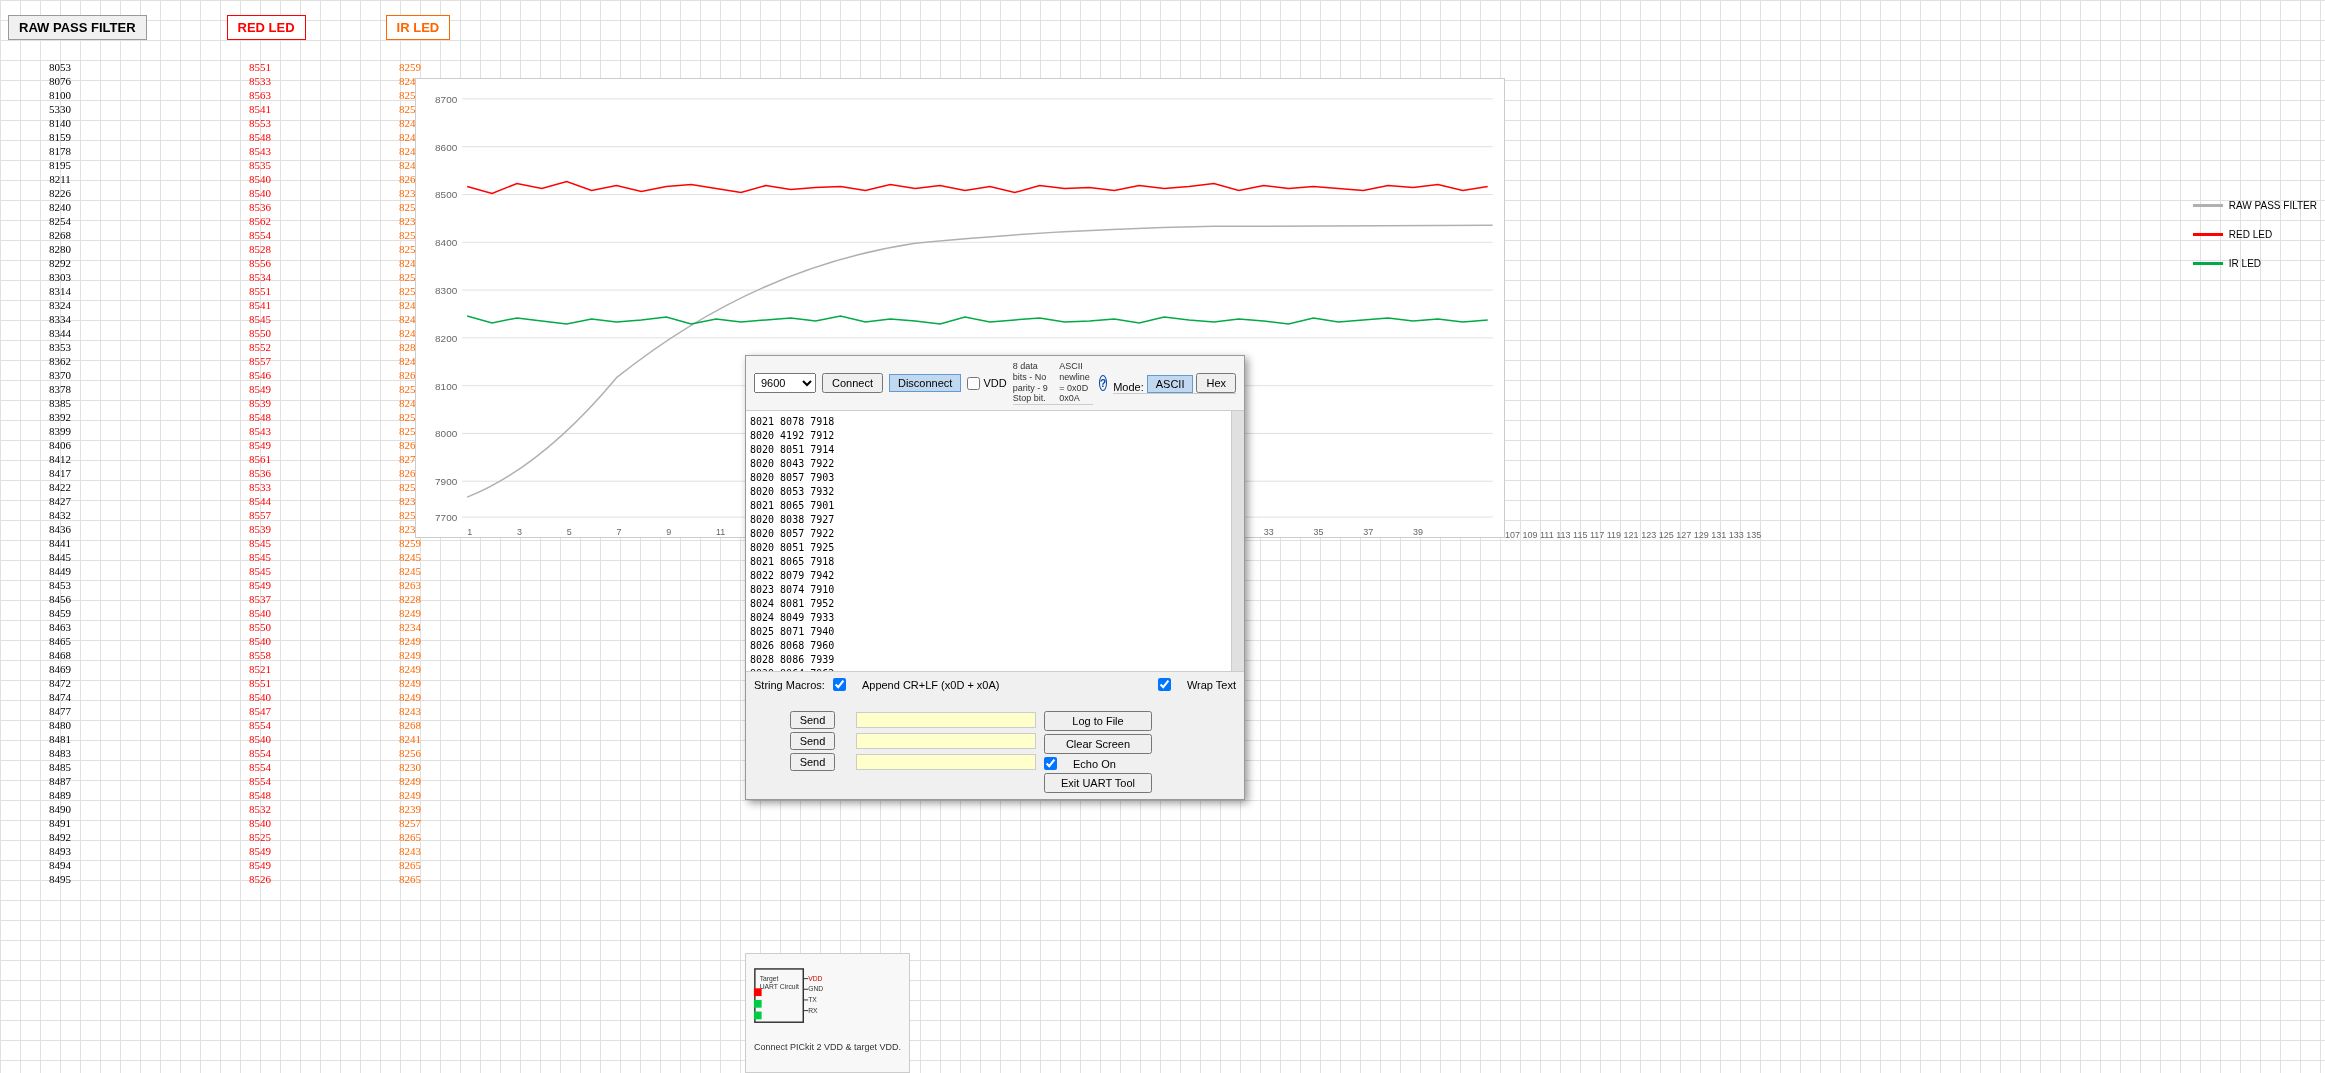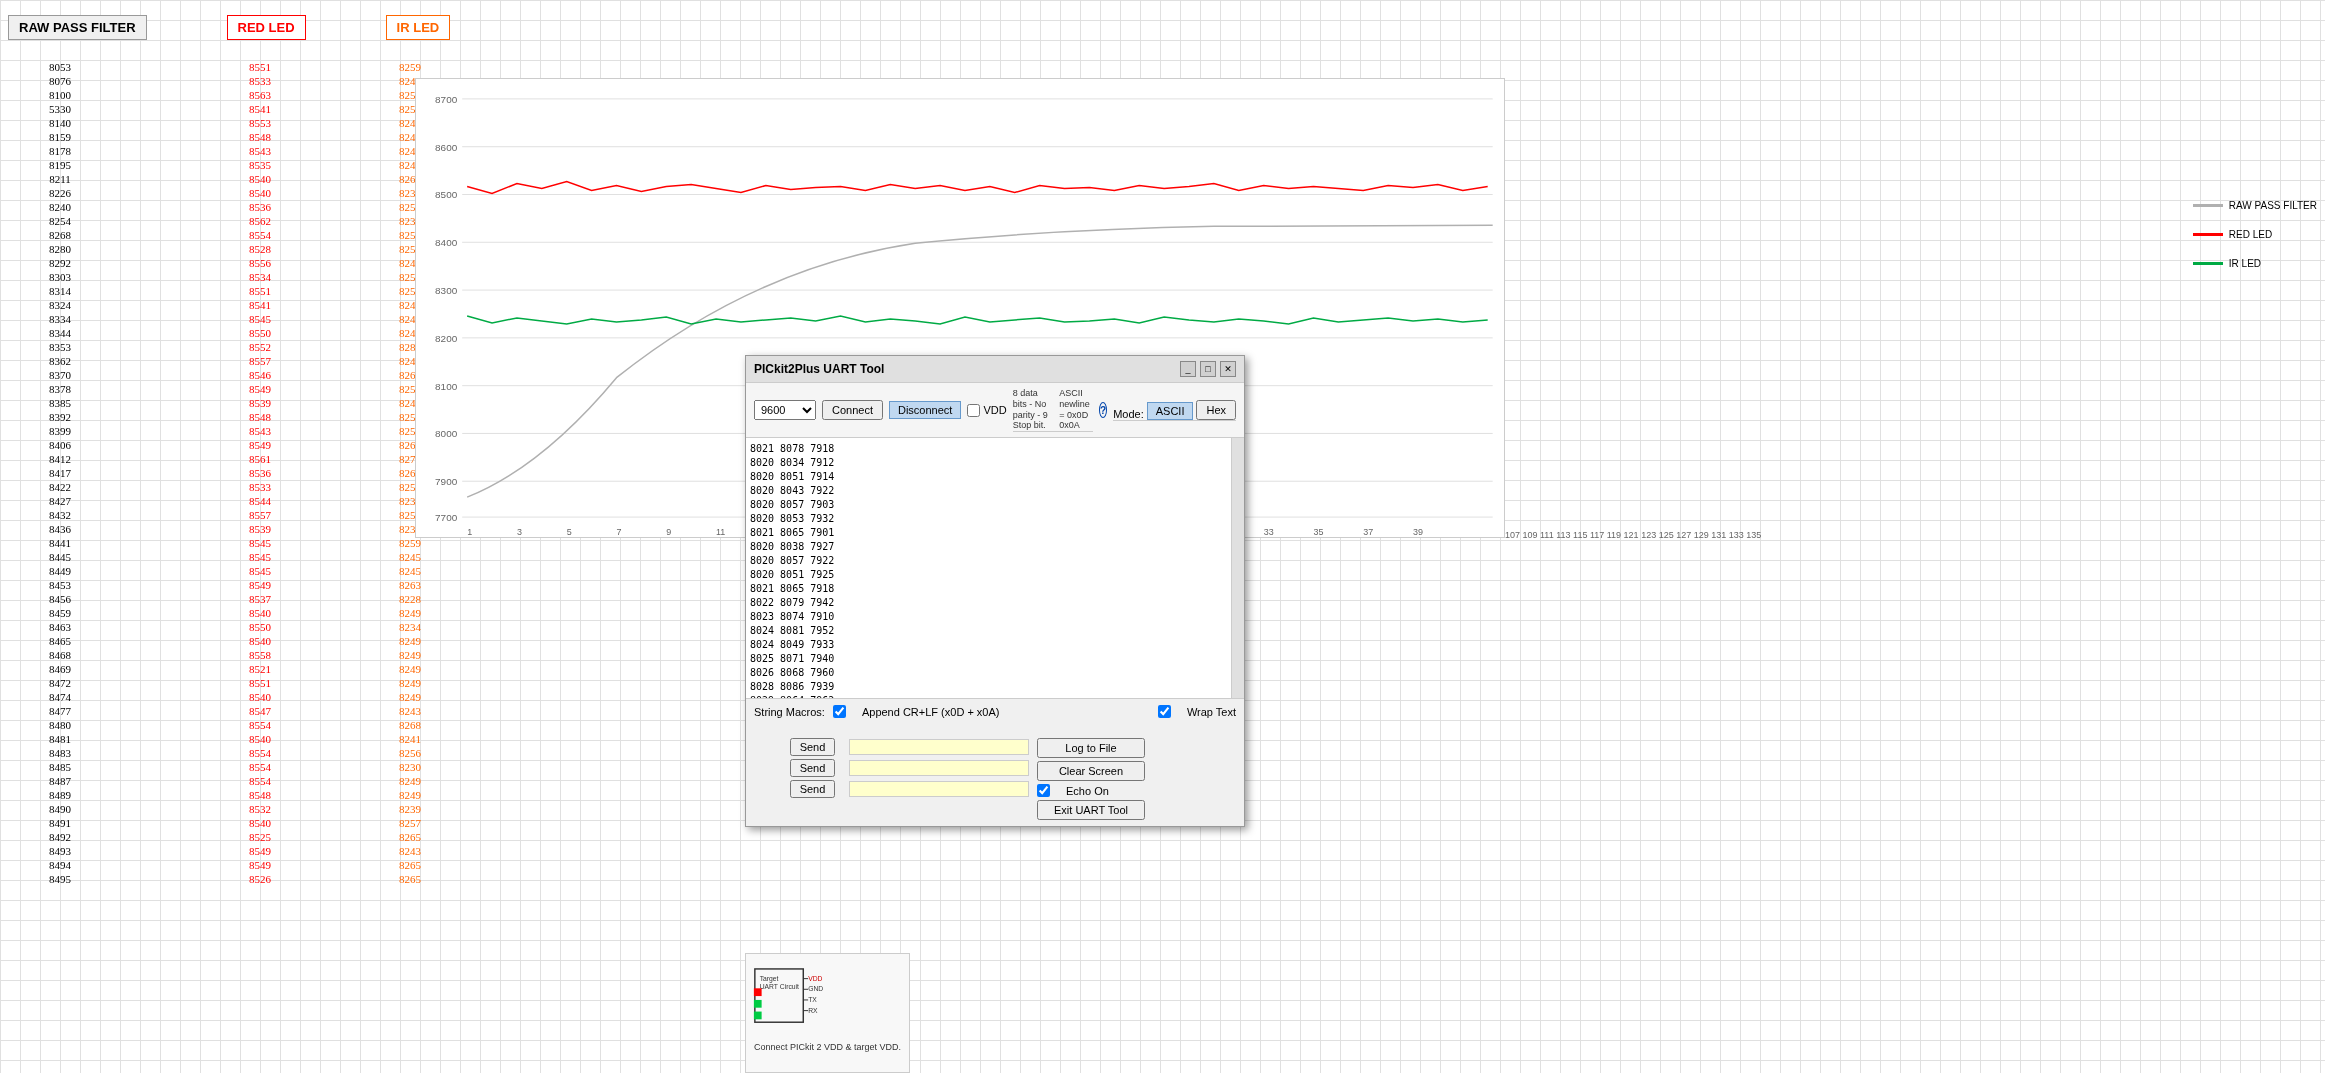--- a/index.html
+++ b/index.html
@@ -234,21 +234,21 @@
 
     .uart-send-col-left {
       display: flex;
       flex-direction: column;
       gap: 3px;
     }
 
     .send-row {
       display: flex;
       align-items: center;
-      gap: 14px;
+      gap: 21px;
       padding-left: 36px;
     }
     .send-row button {
       width: 45px;
       font-size: 11px;
       padding: 1px 4px;
       cursor: pointer;
     }
     .send-row input {
       width: 180px;
@@ -591,28 +591,20 @@
   <div class="legend-item">
     <div class="legend-line" style="background:#00aa44;"></div>
     <span>IR LED</span>
   </div>
 </div>
 
 <div class="chart-xaxis-extended">107 109 111 113 115 117 119 121 123 125 127 129 131 133 135</div>
 
 <div class="uart-dialog">
 
-  <div class="uart-titlebar">
-    <span>PICkit2Plus UART Tool</span>
-    <div class="uart-titlebar-btns">
-      <button>_</button>
-      <button>□</button>
-      <button>✕</button>
-    </div>
-  </div>
 
   <div class="uart-toolbar">
     <select>
       <option>9600</option>
       <option>19200</option>
       <option>38400</option>
       <option>57600</option>
       <option>115200</option>
     </select>
     <button>Connect</button>
@@ -629,21 +621,21 @@
     <div class="uart-toolbar mode-group" style="padding:0;">
       <span>Mode:</span>
       <button class="active">ASCII</button>
       <button>Hex</button>
     </div>
   </div>
 
   <div class="uart-content">
     <div class="uart-log" id="uart-log">
         <div class="uart-log-row">8021  8078  7918</div>
-        <div class="uart-log-row">8020  8034  7912</div>
+        <div class="uart-log-row">8020  4192  7912</div>
         <div class="uart-log-row">8020  8051  7914</div>
         <div class="uart-log-row">8020  8043  7922</div>
         <div class="uart-log-row">8020  8057  7903</div>
         <div class="uart-log-row">8020  8053  7932</div>
         <div class="uart-log-row">8021  8065  7901</div>
         <div class="uart-log-row">8020  8038  7927</div>
         <div class="uart-log-row">8020  8057  7922</div>
         <div class="uart-log-row">8020  8051  7925</div>
         <div class="uart-log-row">8021  8065  7918</div>
         <div class="uart-log-row">8022  8079  7942</div>

